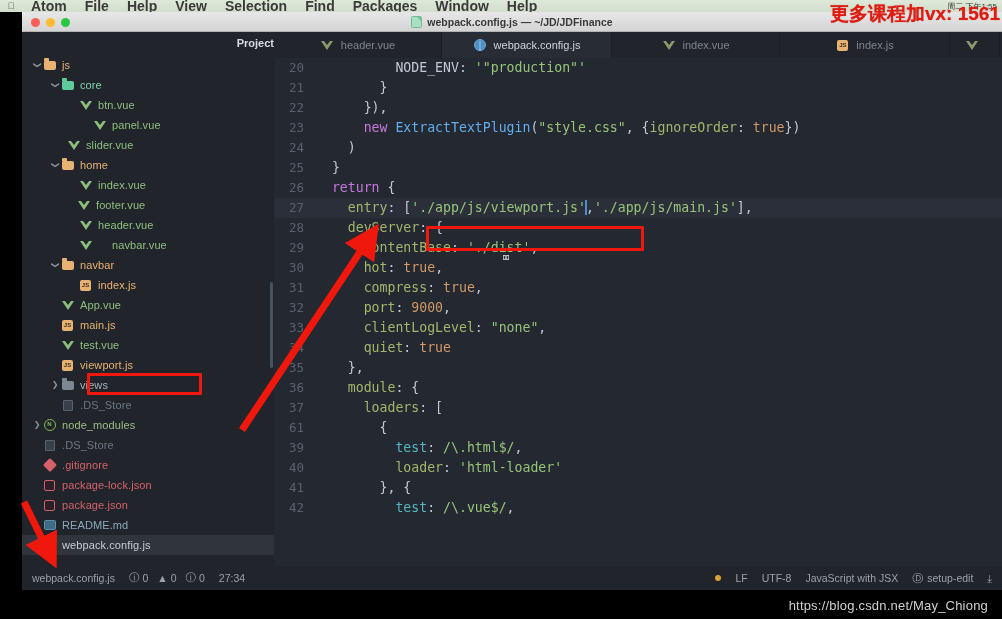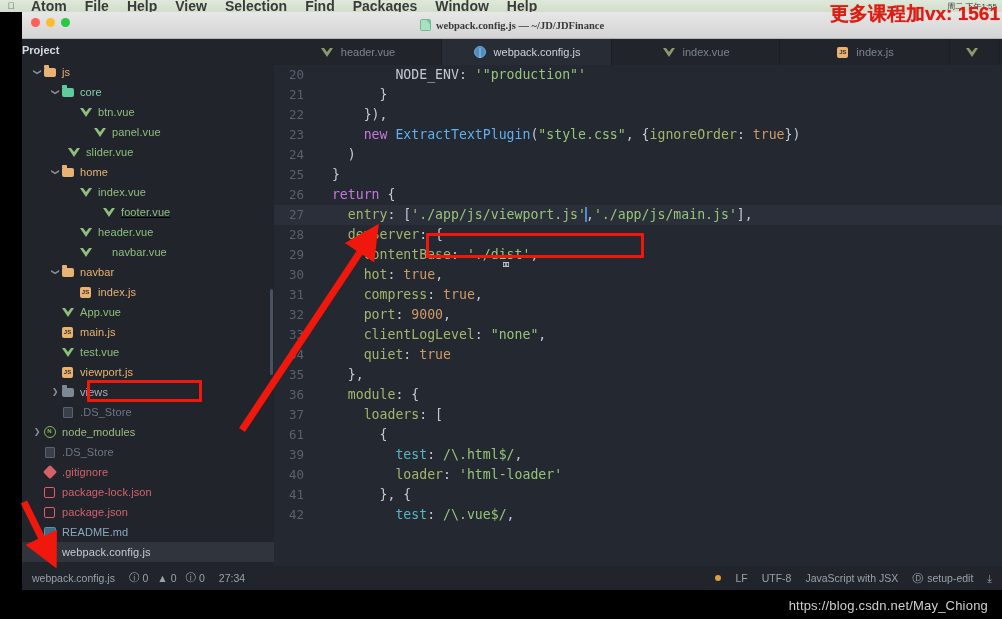--- a/index.html
+++ b/index.html
@@ -36,24 +36,24 @@
   }
 
   
   .win {
     position: absolute; left: 22px; top: 12px; width: 980px; height: 578px;
     background: #1d2026; overflow: hidden;
   }
 
   
   .titlebar {
-    position: relative; height: 27px; width: 100%;
+    position: relative; height: 20px; width: 100%;
     background: linear-gradient(180deg,#e7e7e7 0%,#d4d4d4 100%);
     border-bottom: 1px solid #b4b4b4;
-    display: flex; align-items: center; justify-content: center; font-family: Liberation Serif, serif;
+    display: flex; align-items: center; justify-content: center;
   }
   .traffic { position: absolute; left: 9px; top: 6px; display: flex; gap: 6px; }
   .tl { width: 9px; height: 9px; border-radius: 50%; }
   .tl.r { background: #ff5f57; }
   .tl.y { background: #febc2e; }
   .tl.g { background: #28c840; }
   .title-text {
     font-size: 10.5px; color: #39393b; font-weight: 600; white-space: nowrap;
     display: flex; align-items: center; gap: 5px;
   }
@@ -69,22 +69,22 @@
 
   
   .body { display: flex; height: 534px; width: 100%; }
 
   
   .sidebar {
     width: 252px; background: #21252b; flex: none;
     position: relative; overflow: hidden;
   }
   .proj-head {
-    height: 22px; line-height: 22px; text-align: left;
-    color: #d7dae0; font-size: 11px; font-weight: 700;
+    height: 22px; line-height: 22px; text-align: right;
+    color: #d7dae0; font-size: 11px; font-weight: 700; padding-left: 45px;
   }
   .tree { padding-top: 1px; font-size: 11px; }
   .row {
     height: 20px; display: flex; align-items: center; white-space: nowrap;
     position: relative; padding-right: 4px;
   }
   .row.selected { background: #2f343d; }
   .arrow {
     width: 10px; flex: none; color: #8a9199; font-size: 8px; text-align: center;
     line-height: 20px;
@@ -328,21 +328,21 @@
               </span>
               <span class="lbl" style="color: rgb(232, 178, 115); margin-left: 5px;">home</span>
             </div>
             <div class="row" style="padding-left: 46px;">
               <span class="arrow none"></span>
               <span class="ico">
                 <span class="vue-ico"></span>
               </span>
               <span class="lbl" style="color: rgb(143, 191, 127); margin-left: 5px;">index.vue</span>
             </div>
-            <div class="row" style="padding-left: 69px; text-decoration: underline;">
+            <div class="row" style="padding-left: 44px;">
               <span class="arrow none"></span>
               <span class="ico">
                 <span class="vue-ico"></span>
               </span>
               <span class="lbl" style="color: rgb(143, 191, 127); margin-left: 5px;">footer.vue</span>
             </div>
             <div class="row" style="padding-left: 46px;">
               <span class="arrow none"></span>
               <span class="ico">
                 <span class="vue-ico"></span>

